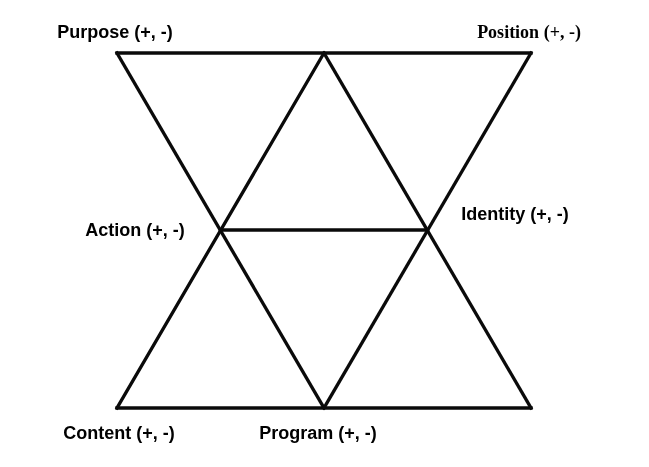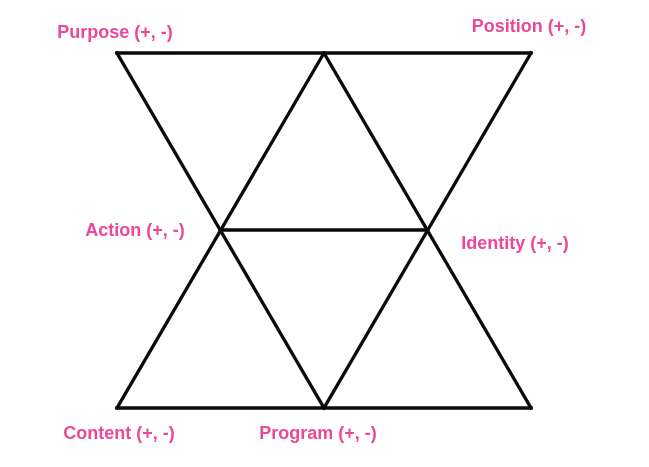--- a/index.html
+++ b/index.html
@@ -18,30 +18,30 @@
   .edges-svg {
     position: absolute;
     left: 0;
     top: 0;
   }
   .node-label {
     position: absolute;
     transform: translateX(-50%);
     font-size: 18px;
     font-weight: bold;
-    color: #ec4899;
+    color: #000000;
     line-height: 22px;
     white-space: nowrap;
     text-align: center;
   }
   .lbl-purpose  { left: 115px; top: 21px; }
   .lbl-social   { left: 324px; top: 21px; }
-  .lbl-position { left: 529px; top: 15px; }
+  .lbl-position { left: 529px; top: 21px; font-family: Liberation Serif, serif; }
   .lbl-theme    { left: 135px; top: 219px; }
-  .lbl-identity { left: 515px; top: 232px; }
+  .lbl-identity { left: 515px; top: 203px; }
   .lbl-content  { left: 119px; top: 422px; }
   .lbl-program  { left: 318px; top: 422px; }
   .lbl-action   { left: 530px; top: 422px; }
 </style>
 </head>
 <body>
 
 <div class="stage">
 
   <svg class="edges-svg" width="649" height="467" viewBox="0 0 649 467">

